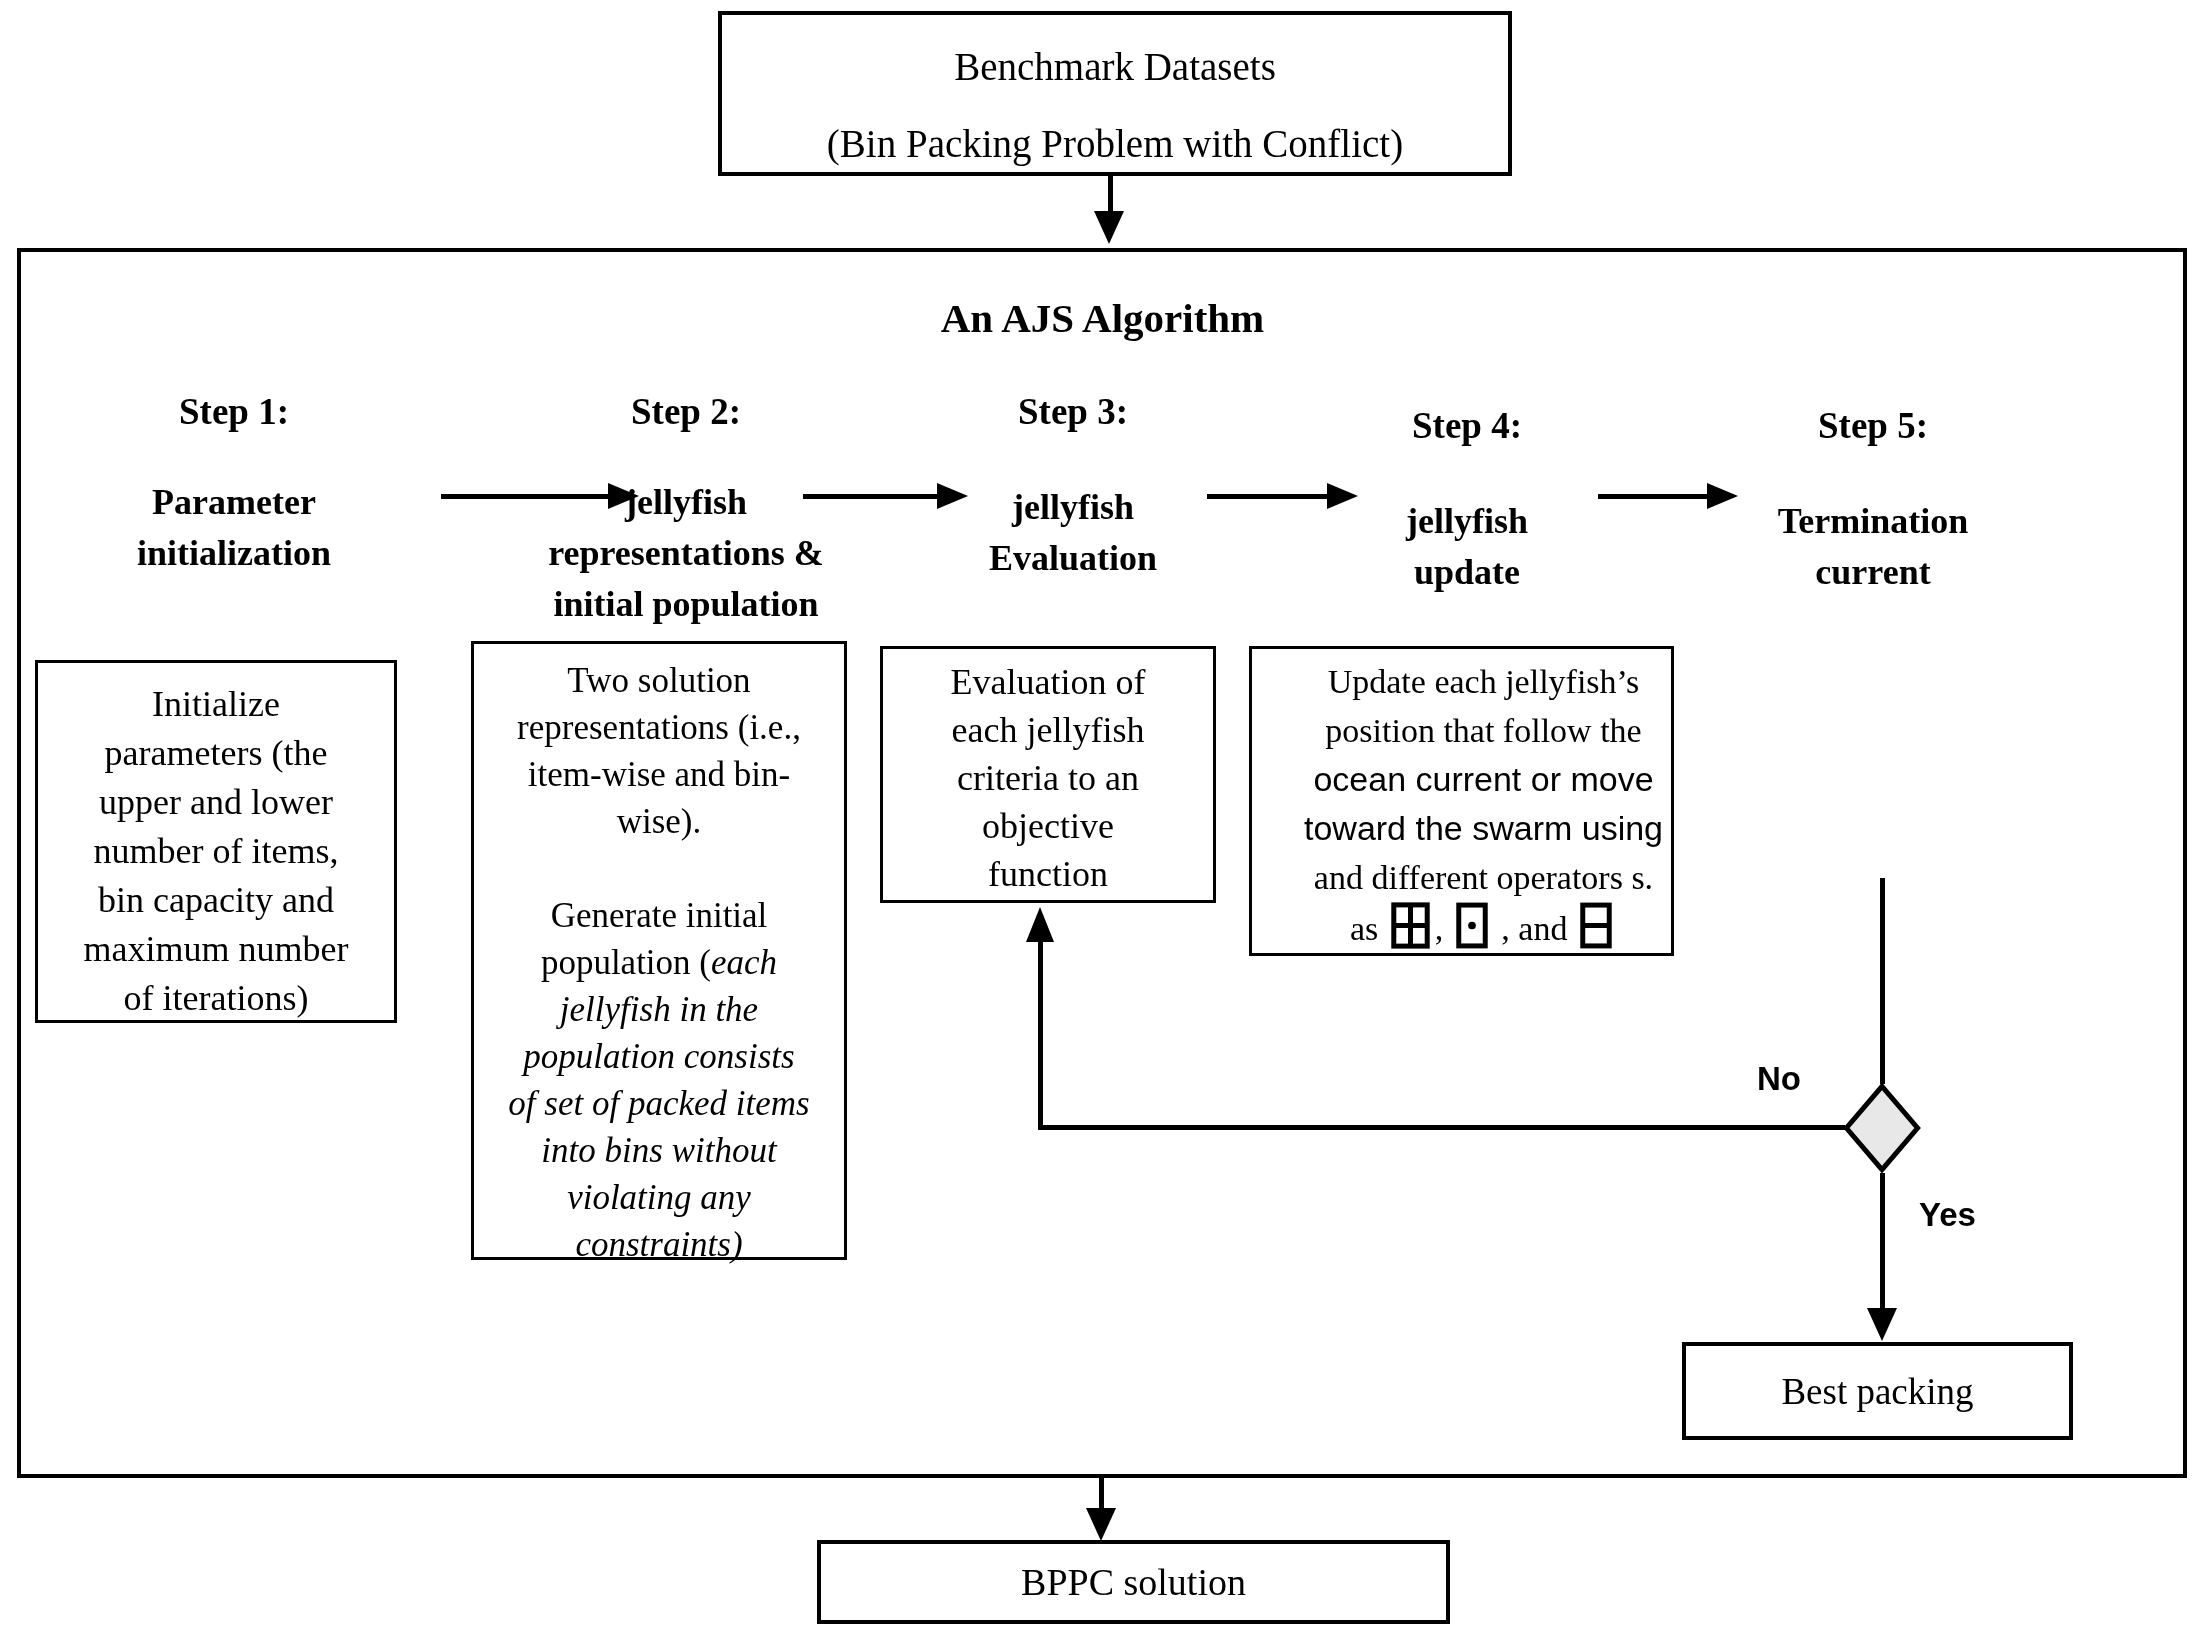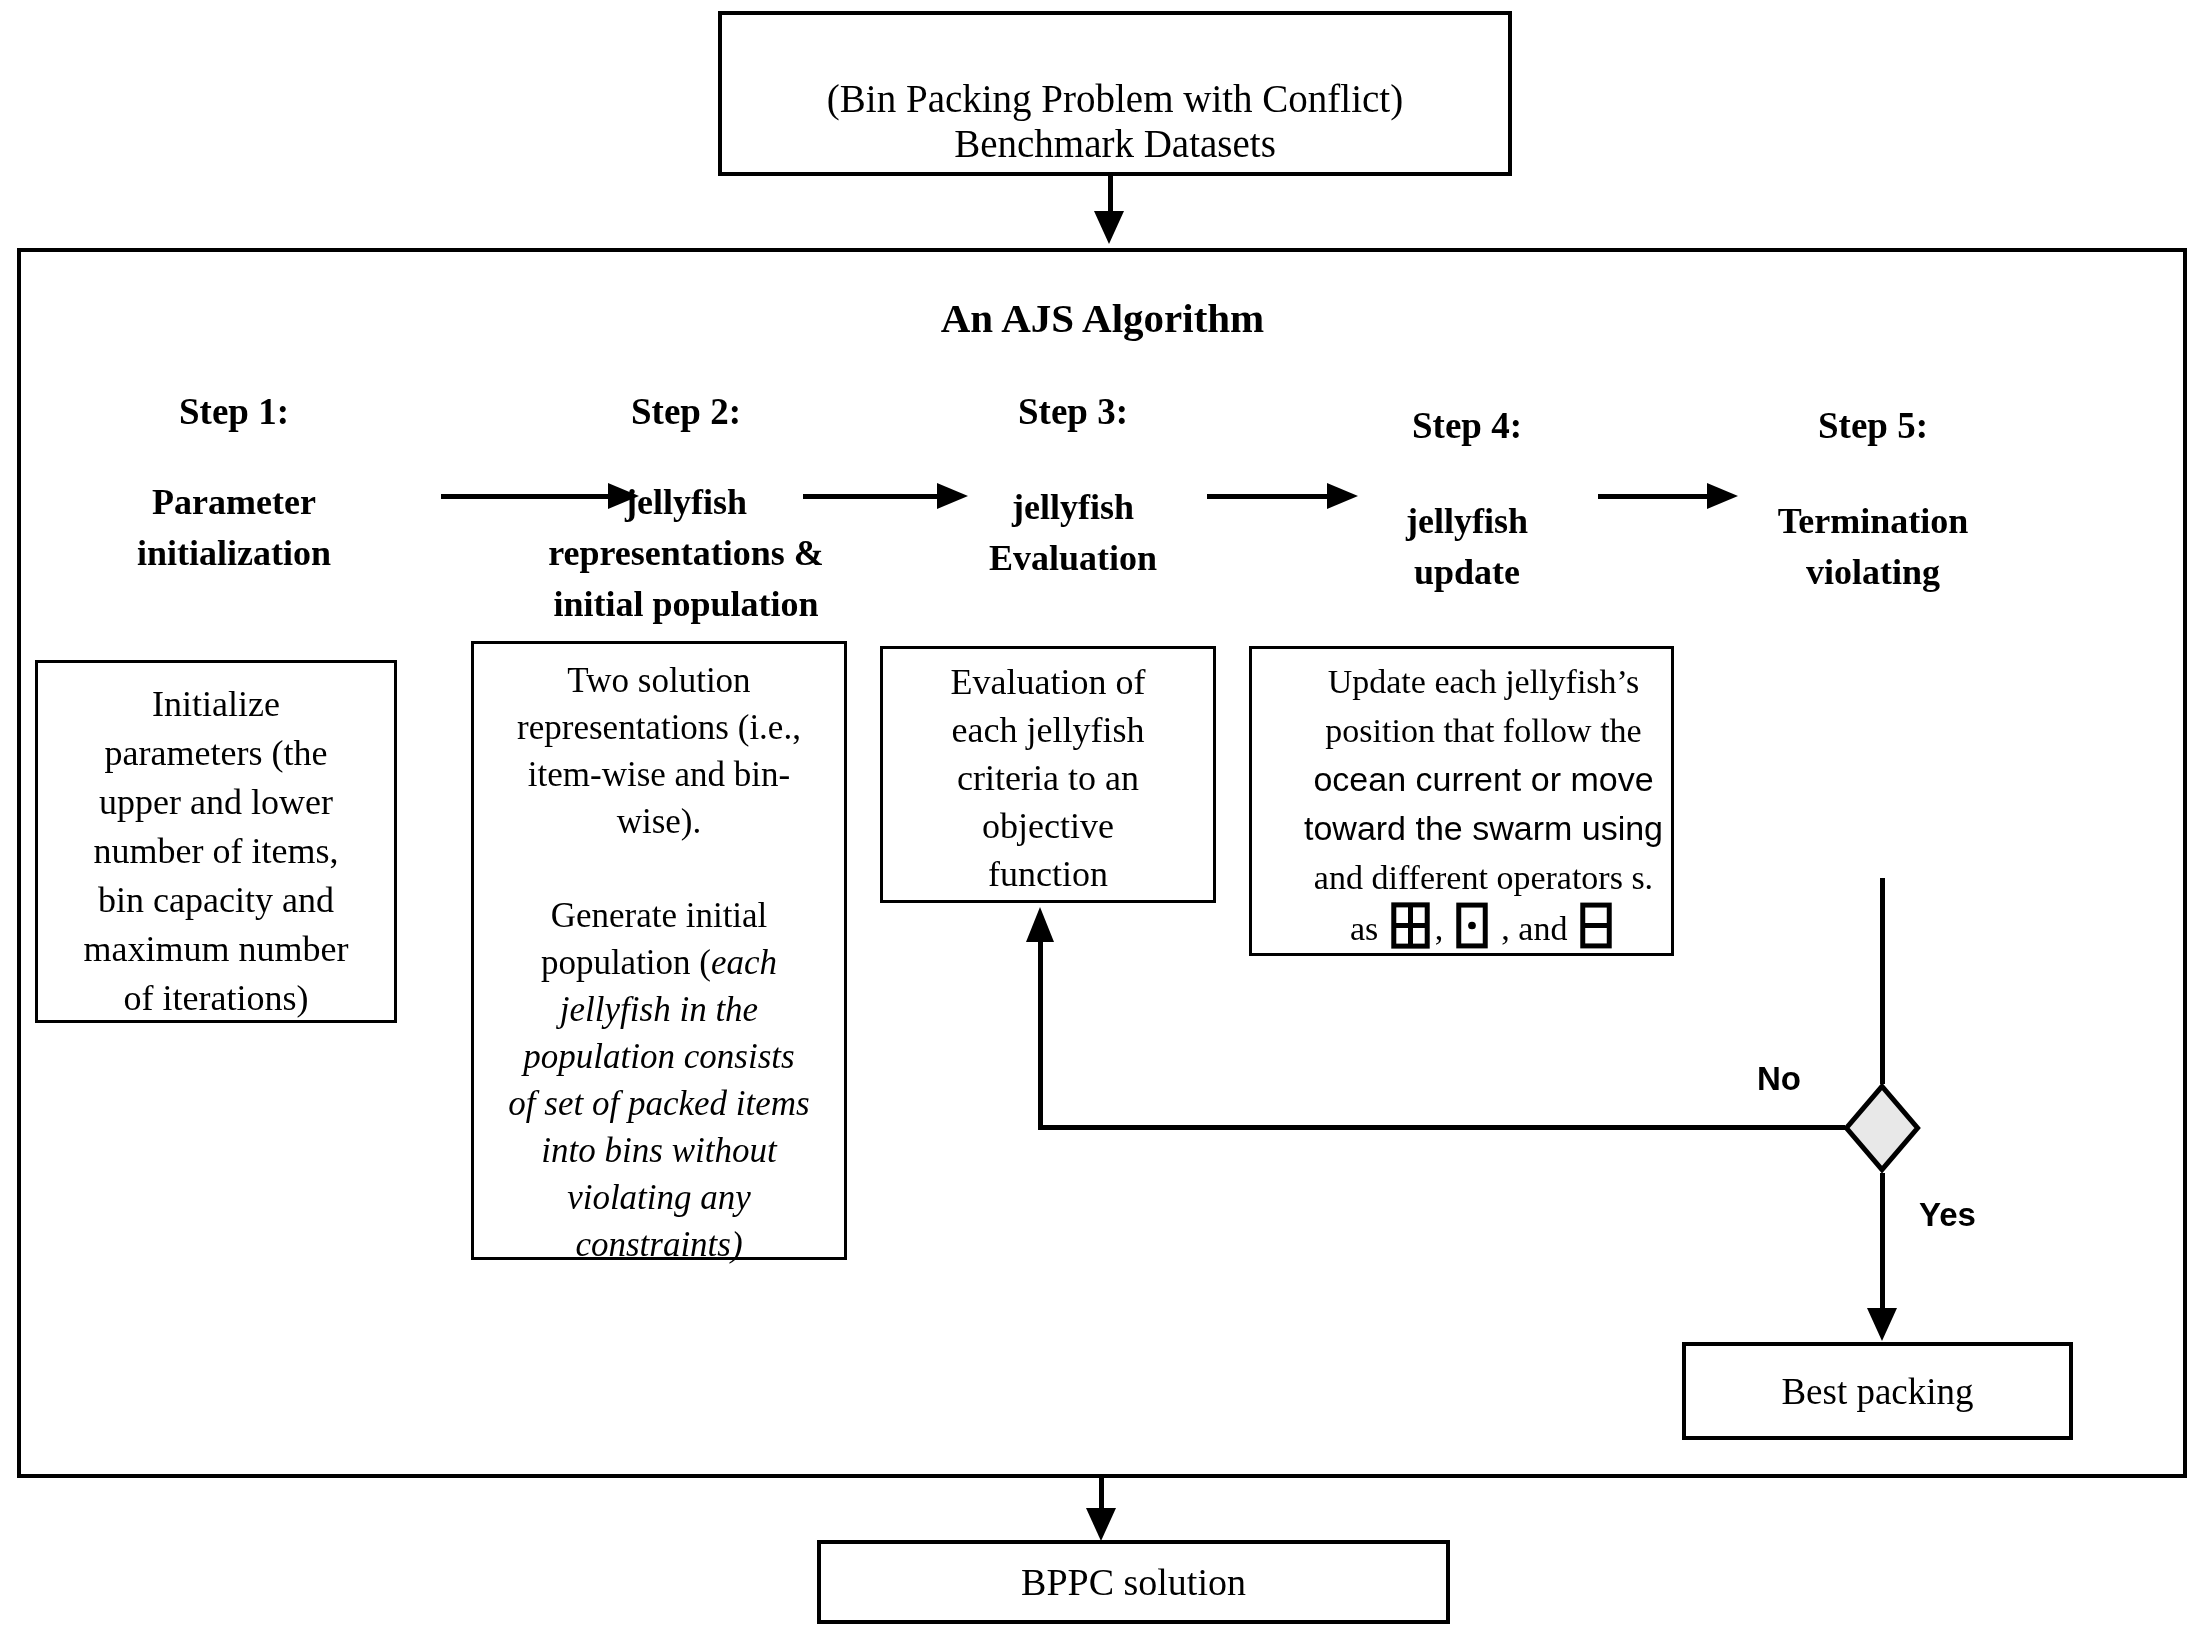--- a/index.html
+++ b/index.html
@@ -43,22 +43,22 @@
   .topbox-line { font-size:39px; }
   .decision-label { font-family:"Liberation Sans", sans-serif;
     font-weight:bold; font-size:33px; }
 </style>
 </head>
 <body>
 
 <div class="canvas">
 
   <div class="node thick" style="left:718px; top:11px; width:794px; height:165px; padding-top:29px;">
+    <div class="topbox-line">Benchmark Datasets</div>
     <div class="topbox-line" style="margin-top:32px;">(Bin Packing Problem with Conflict)</div>
-    <div class="topbox-line">Benchmark Datasets</div>
   </div>
 
   <div class="vline" style="left:1108px; top:176px; width:4.5px; height:36px;"></div>
   <div class="arrow-down" style="left:1094px; top:211px;"></div>
 
   <div class="node thick" style="left:16.7px; top:248px; width:2170px; height:1230px;"></div>
 
   <div class="abs serif" style="left:545px; top:294px; width:1115px; text-align:center; font-weight:bold; font-size:41px;">An AJS Algorithm</div>
 
   <div class="step-label" style="left:39px; top:390px;">Step 1:</div>
@@ -79,21 +79,21 @@
   <div class="step-sub" style="left:878px; top:482px;">
     <div>jellyfish</div>
     <div>Evaluation</div>
   </div>
   <div class="step-sub" style="left:1272px; top:496px;">
     <div>jellyfish</div>
     <div>update</div>
   </div>
   <div class="step-sub" style="left:1678px; top:496px;">
     <div>Termination</div>
-    <div>violating</div>
+    <div>current</div>
   </div>
 
   <div class="hline" style="left:441px; top:494px; width:167px; height:4.5px;"></div>
   <div class="arrow-right" style="left:608px; top:483px;"></div>
 
   <div class="hline" style="left:803px; top:494px; width:134px; height:4.5px;"></div>
   <div class="arrow-right" style="left:937px; top:483px;"></div>
 
   <div class="hline" style="left:1207px; top:494px; width:120px; height:4.5px;"></div>
   <div class="arrow-right" style="left:1327px; top:483px;"></div>

